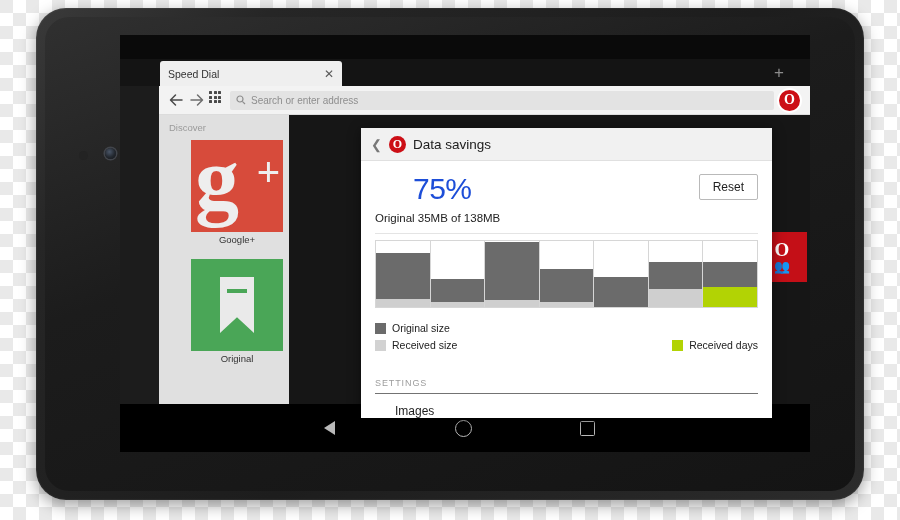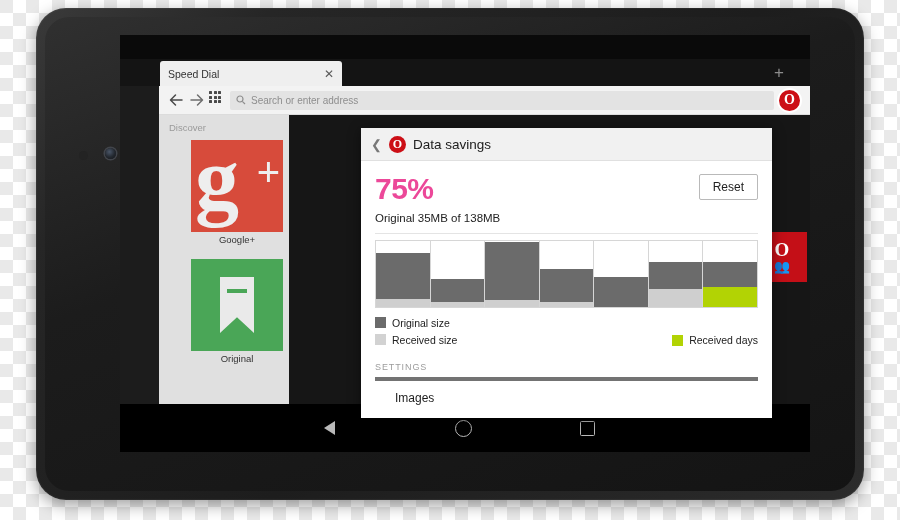--- a/index.html
+++ b/index.html
@@ -161,21 +161,21 @@
   .dlg-back{color:#777;font-size:13px;line-height:1;}
   .dlg-o{
     width:17px;height:17px;border-radius:50%;background:#cc0f16;color:#fff;
     font-size:12px;font-weight:bold;display:flex;align-items:center;justify-content:center;
     font-family:"Liberation Serif", serif;
   }
   .dlg-title{font-size:13.5px;color:#202020;}
 
   .dlg-body{padding:13px 14px 0 14px;}
   .pct-row{display:flex;align-items:flex-start;justify-content:space-between;}
-  .pct{font-size:30px;font-weight:bold;color:#ec4899;line-height:1;letter-spacing:-.5px;}
+  .pct{font-size:30px;font-weight:normal;color:#1d4ed8;line-height:1;letter-spacing:-.5px;margin-left:38px;}
   .reset-btn{
     border:1px solid #b9b9b9;background:#fff;color:#222;font-size:12px;
     padding:5px 13px;border-radius:2px;cursor:pointer;
     font-family:"Liberation Sans", sans-serif;
   }
   .received{font-size:11.5px;color:#222;margin-top:8px;}
   .divider{height:1px;background:#e4e4e4;margin:9px 0 0 0;}
   .usage-label{font-size:11px;color:#222;margin-top:8px;}
 
   
@@ -183,31 +183,31 @@
     margin-top:6px;height:68px;display:flex;border:1px solid #d6d6d6;
     box-sizing:border-box;background:#fff;
   }
   .col{flex:1;border-right:1px solid #d6d6d6;position:relative;display:flex;flex-direction:column;justify-content:flex-end;}
   .col:last-child{border-right:none;}
   .seg-orig{background:#6b6b6b;width:100%;}
   .seg-recv{background:#cfcfcf;width:100%;}
   .seg-today{background:#b2d304;width:100%;}
 
   .legend{margin-top:9px;}
-  .lg-row{display:flex;align-items:flex-start;height:17px;}
+  .lg-row{display:flex;align-items:flex-end;height:17px;}
   .sw{width:11px;height:11px;flex:none;margin-right:6px;}
   .sw-orig{background:#6b6b6b;}
   .sw-recv{background:#d2d2d2;}
   .sw-today{background:#b2d304;}
   .lg-text{font-size:10.5px;color:#222;}
   .lg-right{margin-left:auto;display:flex;align-items:center;}
 
   .settings-hd{
-    font-size:9px;color:#9c9c9c;letter-spacing:.9px;margin-top:11px;
-    padding-bottom:5px;border-bottom:4px solid #737373;
+    font-size:9px;color:#9c9c9c;letter-spacing:.9px;margin-top:27px;
+    padding-bottom:5px;border-bottom:1px solid #737373;
   }
   .images-row{font-size:12px;color:#1d1d1d;padding:10px 0 0 8px;margin-left:12px;}
 </style>
 </head>
 <body>
 
 <div class="stage">
 
   <div class="tablet">
     <div class="tablet-inner">

